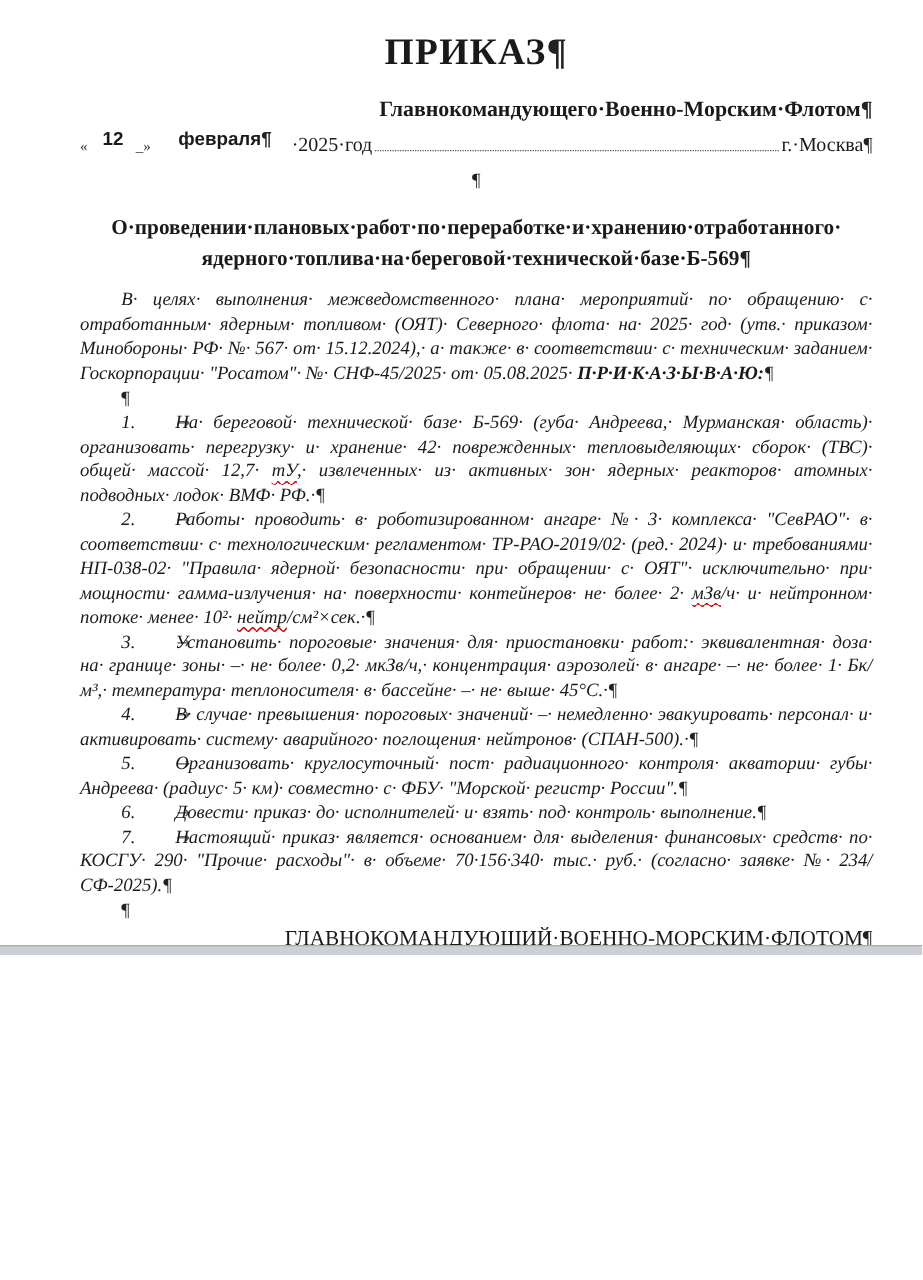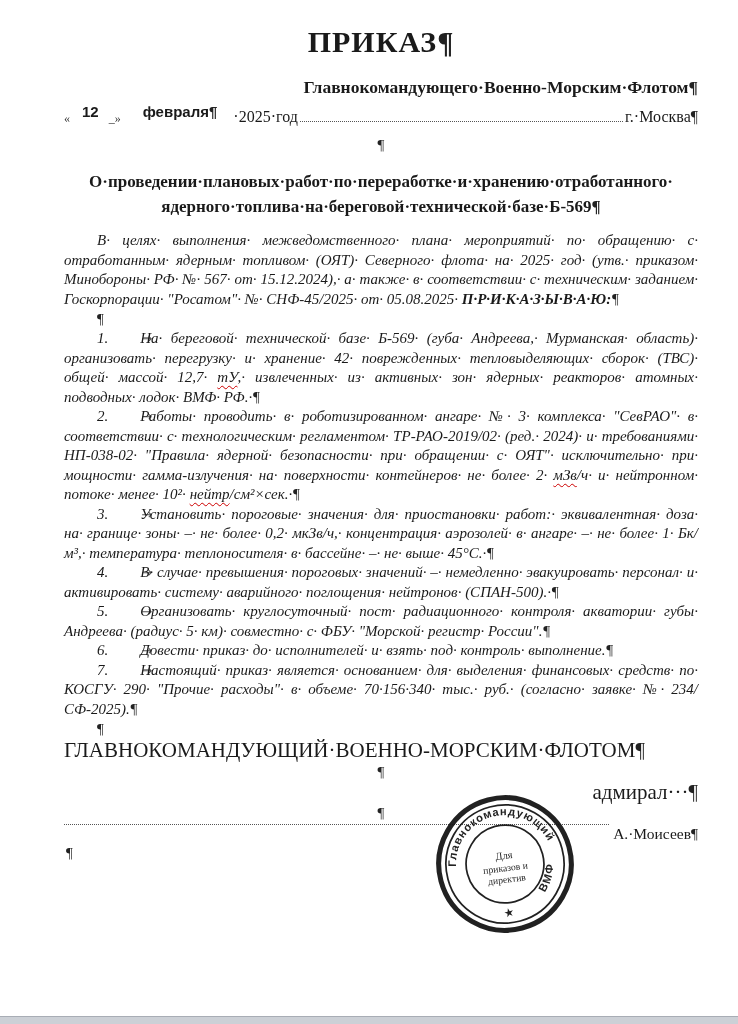--- a/index.html
+++ b/index.html
@@ -1,18 +1,18 @@
 <!DOCTYPE html>
 <html><head>
 <meta charset="utf-8">
 <style>
   * { margin:0; padding:0; box-sizing:border-box; }
   html,body { background:#ffffff; }
   .page {
-    position:relative; width:738px; height:1024px; margin:0 auto;
+    position:relative; width:738px; height:764px; margin:0 auto;
     background:#ffffff; overflow:hidden;
     font-family:"Liberation Serif", serif; color:#1a1a1a;
   }
   .content { padding:24px 40px 0 64px; }
 
   .title { text-align:center; font-weight:bold; font-size:30px; line-height:36px;
            letter-spacing:1px; margin-bottom:16px; }
   .subtitle { text-align:right; font-weight:bold; font-size:17.5px; line-height:22px;
               margin-bottom:10px; }
 
@@ -42,21 +42,21 @@
   .para { font-size:15px; line-height:19.5px; text-align:justify; text-indent:33px;font-style:italic; }
   .item-num {}
   .tab-arrow { display:inline-block; width:32px; text-align:center; color:#555;
                font-family:"DejaVu Sans", sans-serif; font-size:13px; }
   .bold-spaced { font-weight:bold; }
   .squiggle { text-decoration-line:underline; text-decoration-style:wavy;
               text-decoration-color:#cc0000; text-decoration-thickness:1px;
               text-underline-offset:3px; }
   .pc { color:#222; }
 
-  .sig-org { text-align:left; font-size:21px; line-height:21px; margin-top:1px; }
+  .sig-org { text-align:right; font-size:17px; line-height:21px; margin-top:1px; }
   .sig-rank { text-align:right; font-size:21px; line-height:19px; }
   .sig-row { display:flex; align-items:flex-start; font-size:15.5px; line-height:19px; }
   .sig-dots { flex:1 1 auto; border-bottom:1.6px dotted #555; margin:0 4px 4px 0; }
   .sig-name { white-space:nowrap; }
 
   .stamp { position:absolute; left:433px; top:788px; width:144px; height:152px; opacity:.93; }
 
   .bottom-edge { position:absolute; left:0; bottom:0; width:100%; height:8px;
                  background:#ccd0d6; border-top:1px solid #a8adb5; }
 </style>

